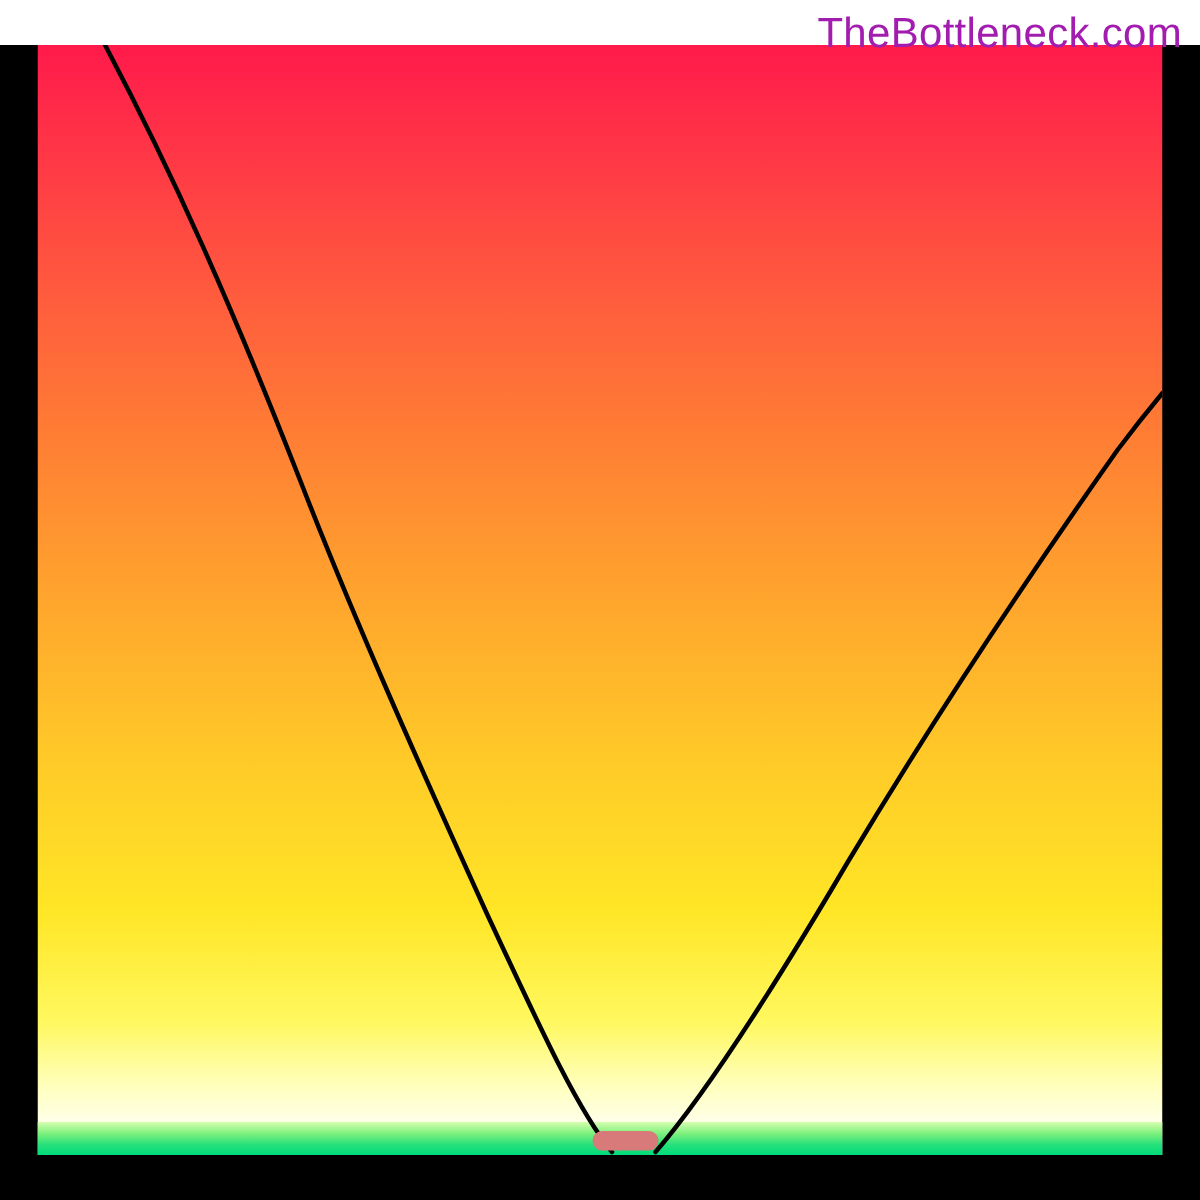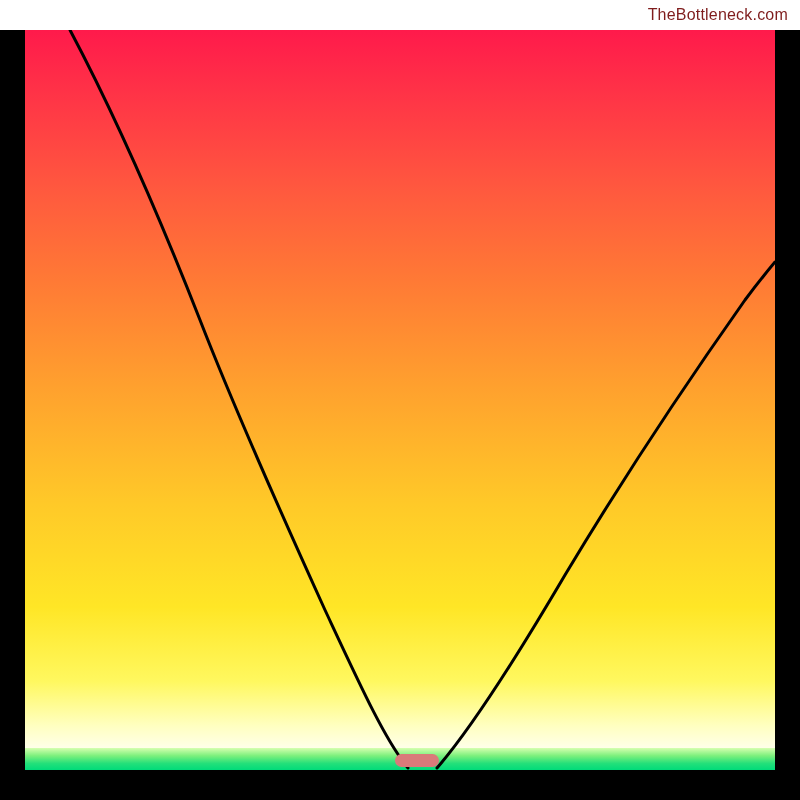--- a/index.html
+++ b/index.html
@@ -14,22 +14,22 @@
   .container {
     position: relative;
     width: 800px;
     height: 800px;
     background: #ffffff;
   }
   .watermark {
     position: absolute;
     top: 6px;
     right: 12px;
-    color: #7f1d1d;
-    font-size: 16px;
+    color: #a21caf;
+    font-size: 28px;
     font-weight: 500;
     z-index: 10;
     letter-spacing: 0.2px;
   }
   .plot-outer {
     position: absolute;
     left: 0;
     top: 30px;
     width: 800px;
     height: 770px;

